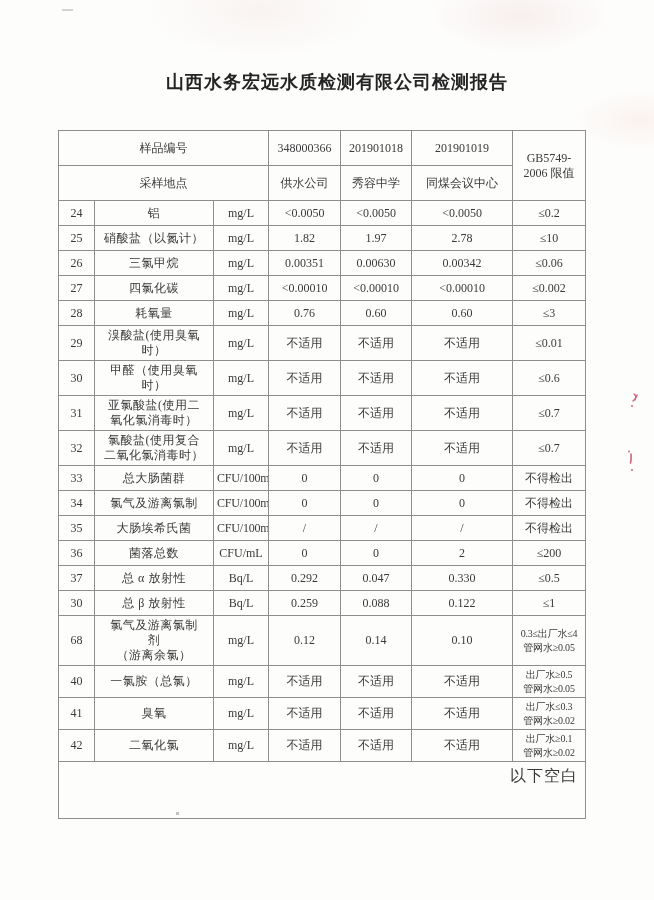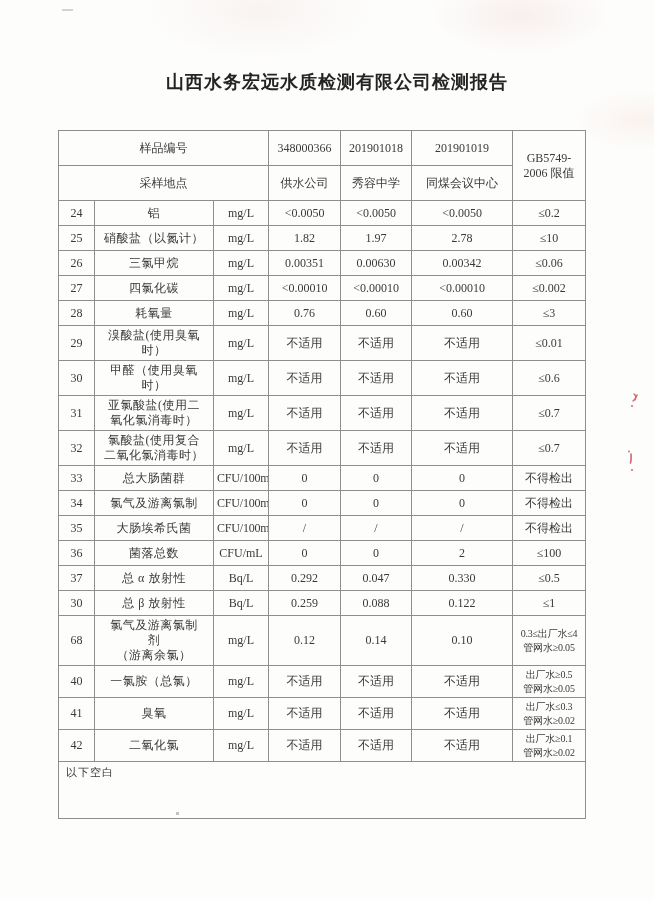--- a/index.html
+++ b/index.html
@@ -44,22 +44,22 @@
     overflow:hidden;
   }
   thead tr { height:35px;margin-left:36px; }
   tbody tr { height:25px; }
   .c-name  { text-align:left; padding-left:6px; white-space:pre-line; letter-spacing:0.5px; }
   .c-limit { white-space:pre-line; }
   .c-limit.small { font-size:10px; line-height:1.35; letter-spacing:-0.2px;margin-left:29px; }
   .c-unit.small  { font-size:12px; letter-spacing:-0.2px;margin-left:36px; }
   .limit-head { white-space:pre-line; line-height:2.35; font-size:12.5px; }
   tfoot td.blank-note {
-    text-align:left; vertical-align:top;
-    height:48px; padding:4px 7px; font-size:11px; letter-spacing:1px;
+    text-align:right; vertical-align:top;
+    height:48px; padding:4px 7px; font-size:16px; letter-spacing:1px;
   }
   
   .smudge-top {
     position:absolute; left:62px; top:9px; width:11px; height:2px;
     background:#bdbdbd; opacity:0.65;
   }
   .dot-bottom {
     position:absolute; left:176px; top:812px; width:3px; height:3px;
     background:#a9a9a9; opacity:0.7;
   }
@@ -221,21 +221,21 @@
           <td class="c-val">/</td>
           <td class="c-limit">不得检出</td>
         </tr>
         <tr>
           <td class="c-no">36</td>
           <td class="c-name">菌落总数</td>
           <td class="c-unit">CFU/mL</td>
           <td class="c-val">0</td>
           <td class="c-val">0</td>
           <td class="c-val">2</td>
-          <td class="c-limit">≤100</td>
+          <td class="c-limit">≤200</td>
         </tr>
         <tr>
           <td class="c-no">37</td>
           <td class="c-name">总 α 放射性</td>
           <td class="c-unit">Bq/L</td>
           <td class="c-val">0.292</td>
           <td class="c-val">0.047</td>
           <td class="c-val">0.330</td>
           <td class="c-limit">≤0.5</td>
         </tr>

